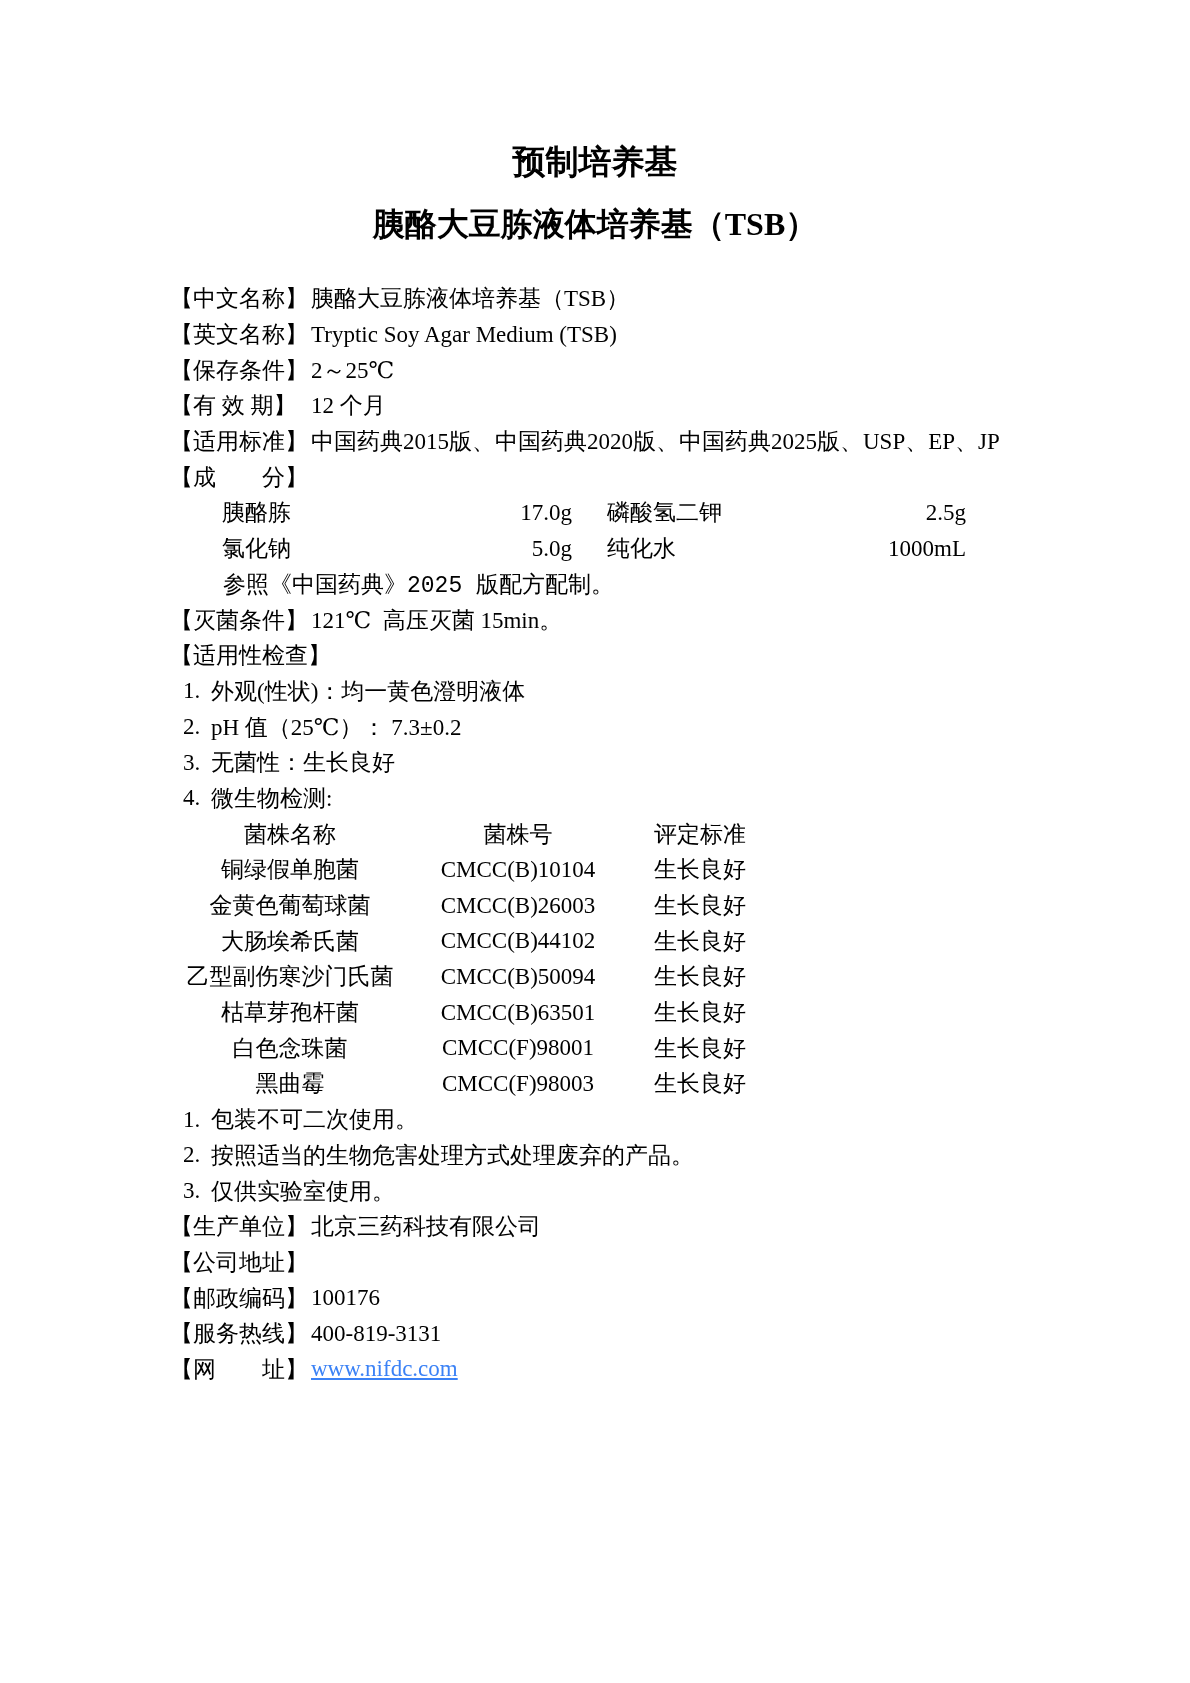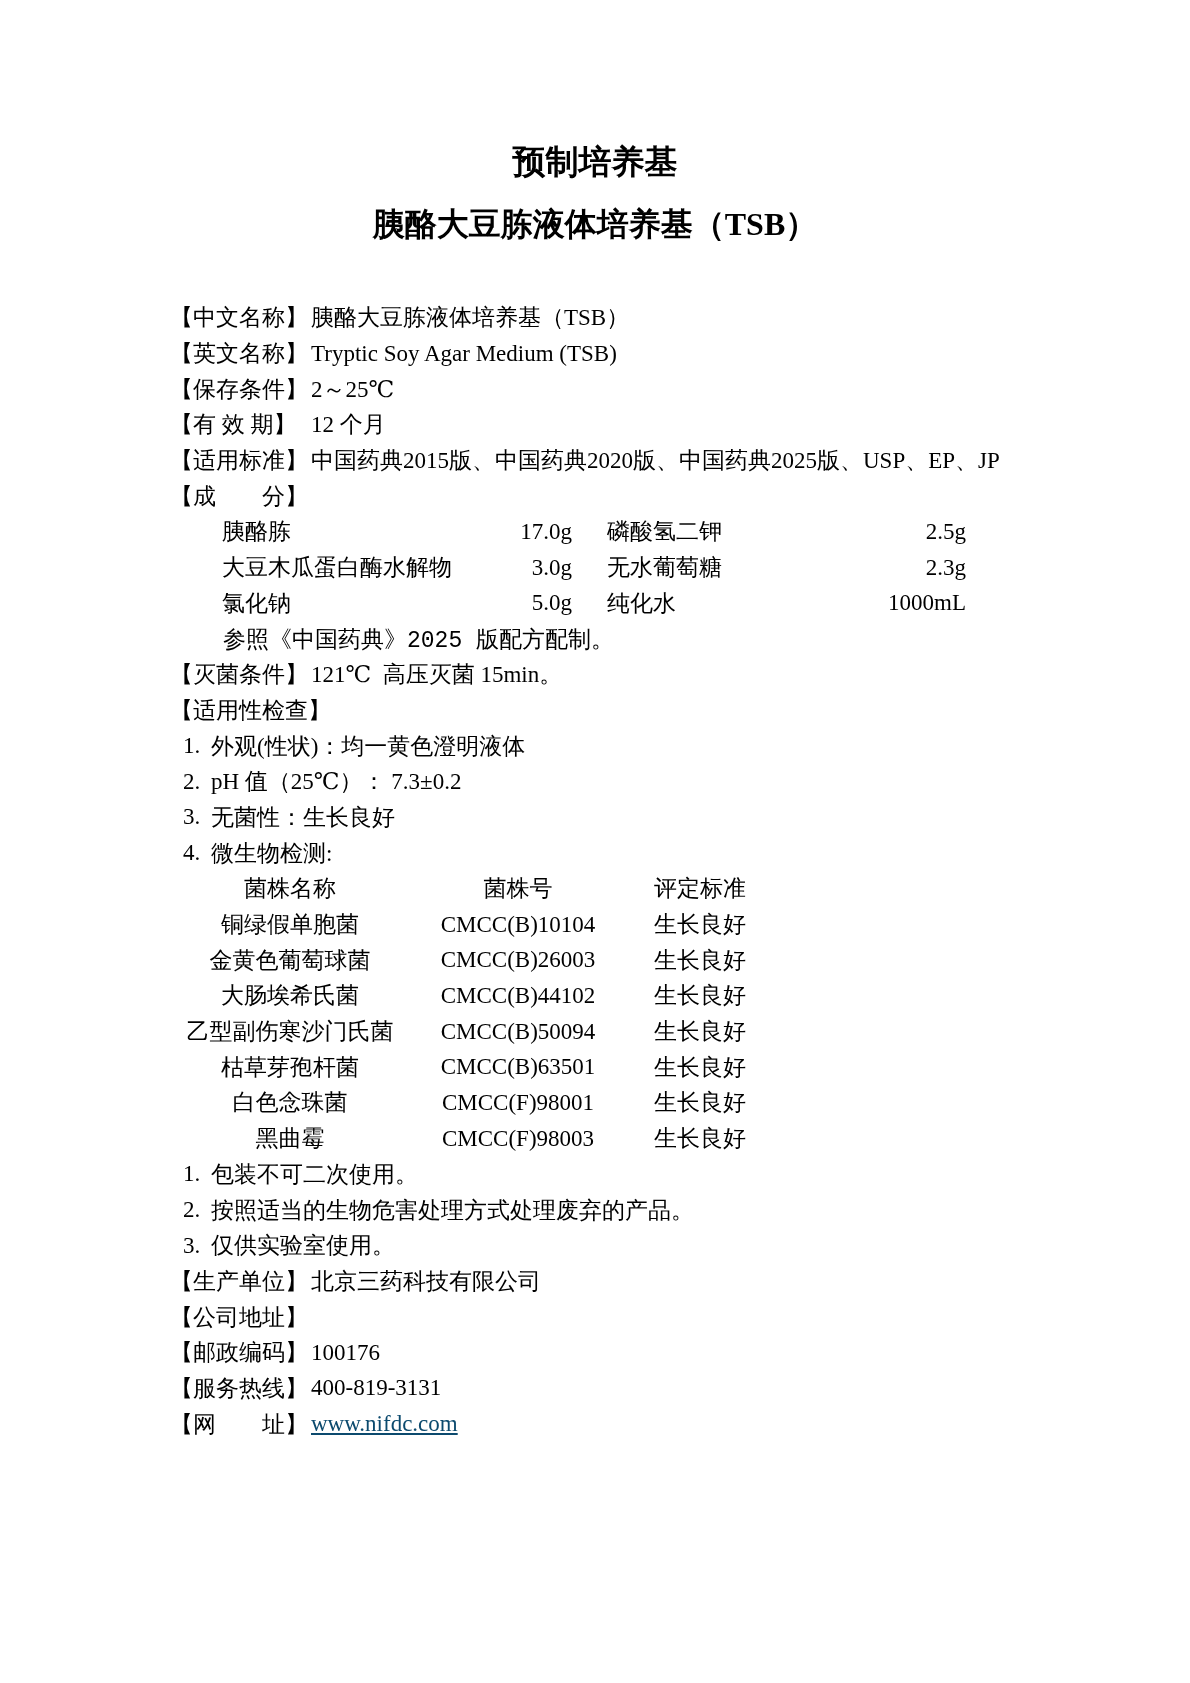--- a/index.html
+++ b/index.html
@@ -8,39 +8,39 @@
     width:1098px;height:1683px;
     background:#ffffff;
     color:#000;
     font-family:"Liberation Serif","DejaVu Serif",serif;
     font-size:23px;
     overflow:hidden;
   }
   .content{position:absolute;left:170px;top:0;width:850px;}
   .t1{margin-top:142px;line-height:40px;text-align:center;font-size:33px;font-weight:bold;}
   .t2{margin-top:22px;line-height:40px;text-align:center;font-size:32px;font-weight:bold;}
-  .body{margin-top:56px;}
+  .body{margin-top:37px;}
   .line{height:35.7px;display:flex;align-items:center;white-space:pre;}
   .tag{display:inline-block;width:141px;flex:0 0 141px;}
   .tag.bold{font-weight:bold;}
   .val{display:inline-block;}
   
   .ing{padding-left:52px;}
   .ing .c-n1{width:238px;flex:0 0 238px;}
   .ing .c-a1{width:112px;flex:0 0 112px;text-align:right;justify-content:flex-end;display:flex;}
   .ing .c-n2{width:268px;flex:0 0 268px;padding-left:35px;box-sizing:border-box;}
   .ing .c-a2{width:126px;flex:0 0 126px;text-align:right;justify-content:flex-end;display:flex;}
   .indent{padding-left:53px;font-family:Liberation Mono, monospace;}
   
   .num{display:inline-block;width:41px;flex:0 0 41px;padding-left:13px;box-sizing:border-box;}
   
   .trow .c1{width:240px;flex:0 0 240px;text-align:center;}
   .trow .c2{width:216px;flex:0 0 216px;text-align:center;}
   .trow .c3{width:148px;flex:0 0 148px;text-align:center;}
-  .weblink{color:#0c4a6e;text-decoration:underline;cursor:pointer;}
+  .weblink{color:#3b82f6;text-decoration:underline;cursor:pointer;}
 </style>
 </head>
 <body>
 
 <div class="page">
   <div class="content">
 
     <div class="t1">预制培养基</div>
     <div class="t2">胰酪大豆胨液体培养基（TSB）</div>
 
@@ -68,26 +68,20 @@
       </div>
       <div class="line">
         <span class="tag">【成　　分】</span>
       </div>
 
       <div class="line ing">
         <span class="c-n1">胰酪胨</span>
         <span class="c-a1">17.0g</span>
         <span class="c-n2">磷酸氢二钾</span>
         <span class="c-a2">2.5g</span>
-      </div>
-      <div class="line ing">
-        <span class="c-n1">大豆木瓜蛋白酶水解物</span>
-        <span class="c-a1">3.0g</span>
-        <span class="c-n2">无水葡萄糖</span>
-        <span class="c-a2">2.3g</span>
       </div>
       <div class="line ing">
         <span class="c-n1">氯化钠</span>
         <span class="c-a1">5.0g</span>
         <span class="c-n2">纯化水</span>
         <span class="c-a2">1000mL</span>
       </div>
 
       <div class="line indent">
         <span>参照《中国药典》2025 版配方配制。</span>

